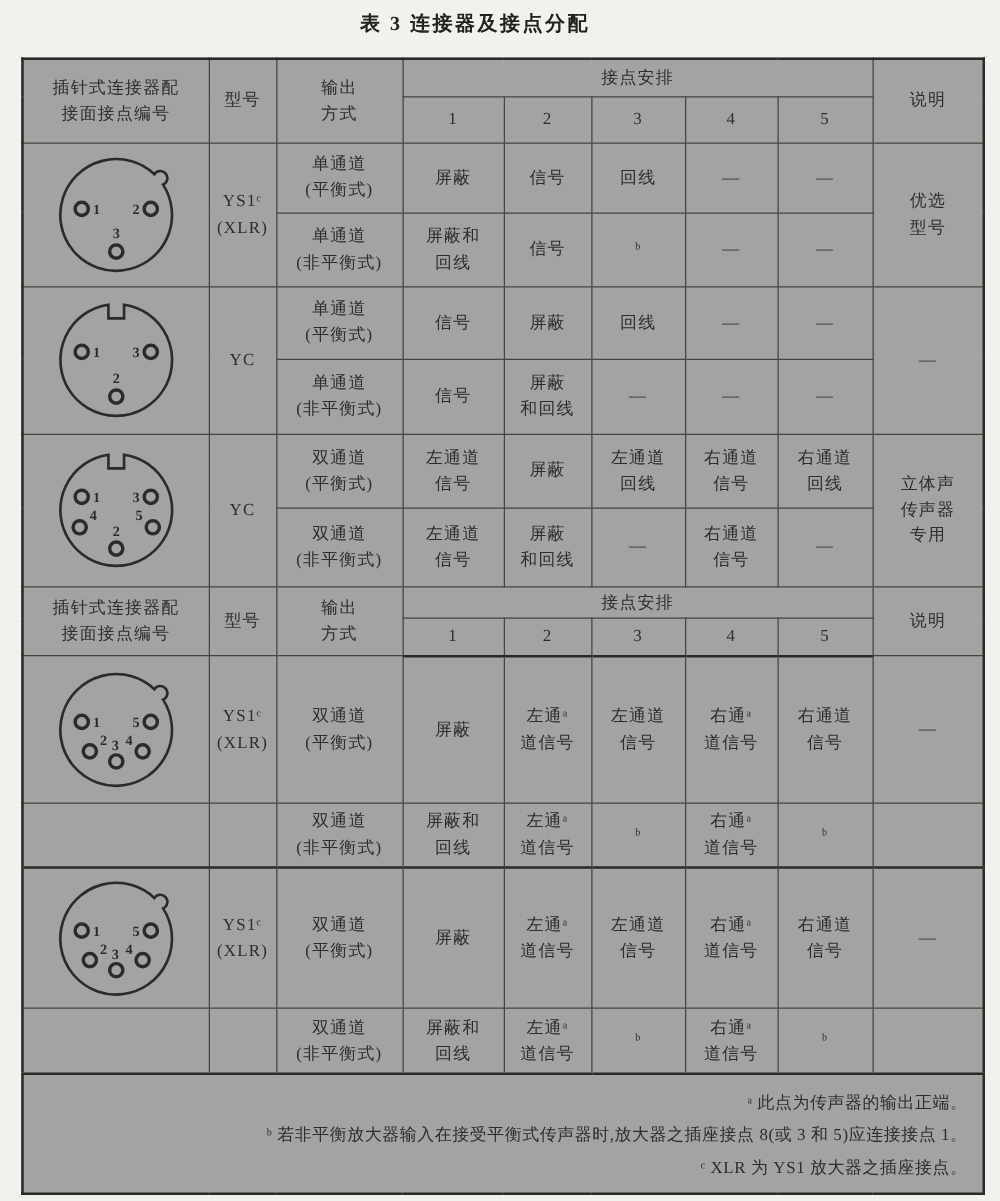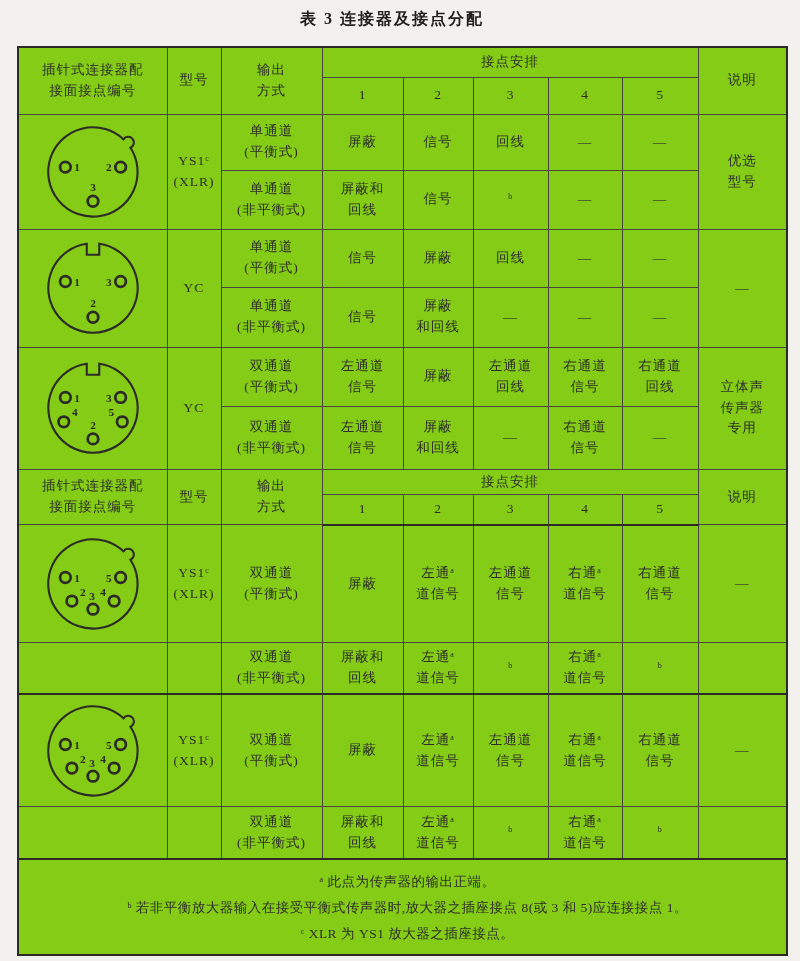--- a/index.html
+++ b/index.html
@@ -3,28 +3,28 @@
 <meta charset="utf-8">
 <style>
   html,body{margin:0;padding:0;}
   body{
     width:800px;height:961px;position:relative;
     background:#f2f1ed;
     font-family:"Liberation Serif","DejaVu Serif","DejaVu Sans",serif;
     color:#2e2d2b;
   }
   .page-title{
-    position:absolute;top:9px;left:12px;width:760px;
+    position:absolute;top:9px;left:0;width:760px;
     text-align:center;font-size:16px;font-weight:bold;
     letter-spacing:2px;color:#232220;
   }
   table.main{
     position:absolute;left:17px;top:46px;
     width:769px;border-collapse:collapse;table-layout:fixed;
-    background:#84cc16;
+    background:#a3a3a3;
     border:2px solid #2b2a27;
   }
   td{
     border:1px solid #45443f;
     text-align:center;vertical-align:middle;
     font-size:13.5px;line-height:1.55;letter-spacing:1px;
     padding:2px 1px;color:#2e2d2b;
     overflow:hidden;
   }
   .pre{white-space:pre-line;}
@@ -32,21 +32,21 @@
   .h30{height:30px}.h37{height:37px}.h56{height:56px}.h59{height:59px}
   .h58{height:58px}.h60{height:60px}.h63{height:63px}.h24{height:24px}
   .h120{height:118px}.h53{height:51px}.h115{height:113px}.h54{height:52px}
   td.diag{padding:0;}
   svg.conn{width:108px;height:104px;display:block;margin:0 auto;}
   svg.conn .shell{fill:none;stroke:#2c2b28;stroke-width:2.6;}
   svg.conn .pin{fill:none;stroke:#2c2b28;stroke-width:3.4;}
   svg.conn text{font-size:14px;font-weight:bold;fill:#2c2b28;
     font-family:"Liberation Serif","DejaVu Serif",serif;letter-spacing:0;}
   td.fn{
-    text-align:center;padding:9px 12px 7px 22px;letter-spacing:0.5px;
+    text-align:right;padding:9px 12px 7px 22px;letter-spacing:0.5px;
   }
   td.fn div{line-height:26px;font-size:13.5px;}
 </style>
 </head>
 <body>
 
 <div class="page-title">表 3  连接器及接点分配</div>
 
 <table class="main">
   <colgroup>

